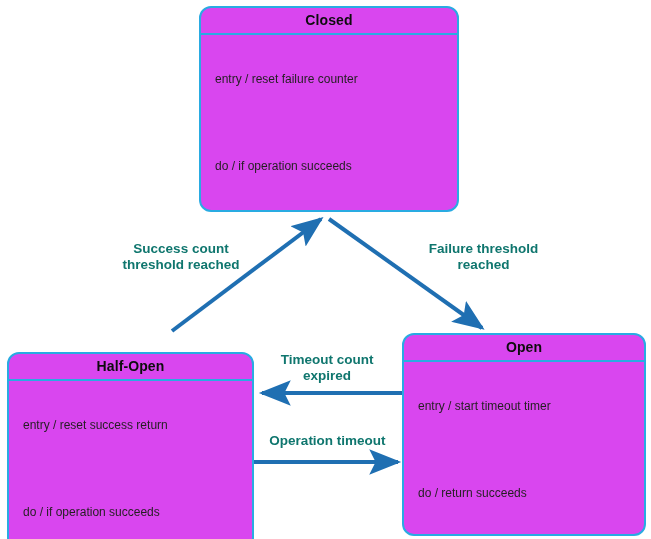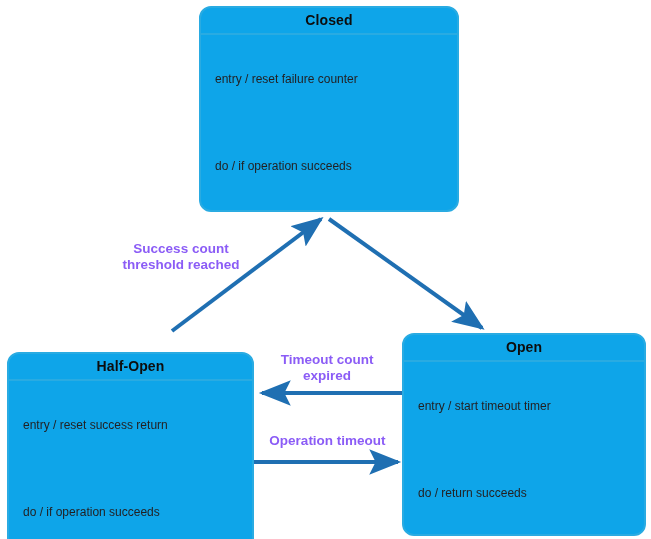--- a/index.html
+++ b/index.html
@@ -17,21 +17,21 @@
     background: #ffffff;
     overflow: hidden;
   }
 
   
   .state-box {
     position: absolute;
     box-sizing: border-box;
     border: 2px solid #29ABE2;
     border-radius: 12px;
-    background: #0ea5e9;
+    background: #d946ef;
     overflow: hidden;
   }
   .state-title {
     box-sizing: border-box;
     width: 100%;
     text-align: center;
     font-weight: bold;
     font-size: 14px;
     color: #0d0d0d;
     border-bottom: 2px solid #29ABE2;
@@ -50,21 +50,21 @@
   .blank-line { display: block; height: 16px; }
 
   
   #box-closed   { left: 199px; top: 6px;   width: 260px; height: 206px; }
   #box-halfopen { left: 7px;   top: 352px; width: 247px; height: 203px; }
   #box-open     { left: 402px; top: 333px; width: 244px; height: 203px; }
 
   
   .edge-label {
     position: absolute;
-    color: #8b5cf6;
+    color: #0f766e;
     font-weight: bold;
     font-size: 13.5px;
     line-height: 1.18;
     text-align: center;
     white-space: pre-line;
   }
   #label-success  { left: 96px;  top: 241px; width: 170px; }
   #label-failure  { left: 401px; top: 241px; width: 165px; }
   #label-timeout  { left: 262px; top: 352px; width: 130px; }
   #label-opfailed { left: 255px; top: 433px; width: 145px; }
@@ -135,19 +135,21 @@
       <span class="blank-line"></span>
       <span class="state-line">do / return succeeds</span>
       
       
     </div>
   </div>
 
   <div class="edge-label" id="label-success">Success count
 threshold reached</div>
 
+  <div class="edge-label" id="label-failure">Failure threshold
+reached</div>
 
   <div class="edge-label" id="label-timeout">Timeout count
 expired</div>
 
   <div class="edge-label" id="label-opfailed">Operation timeout</div>
 
 </div>
 
 </body></html>

